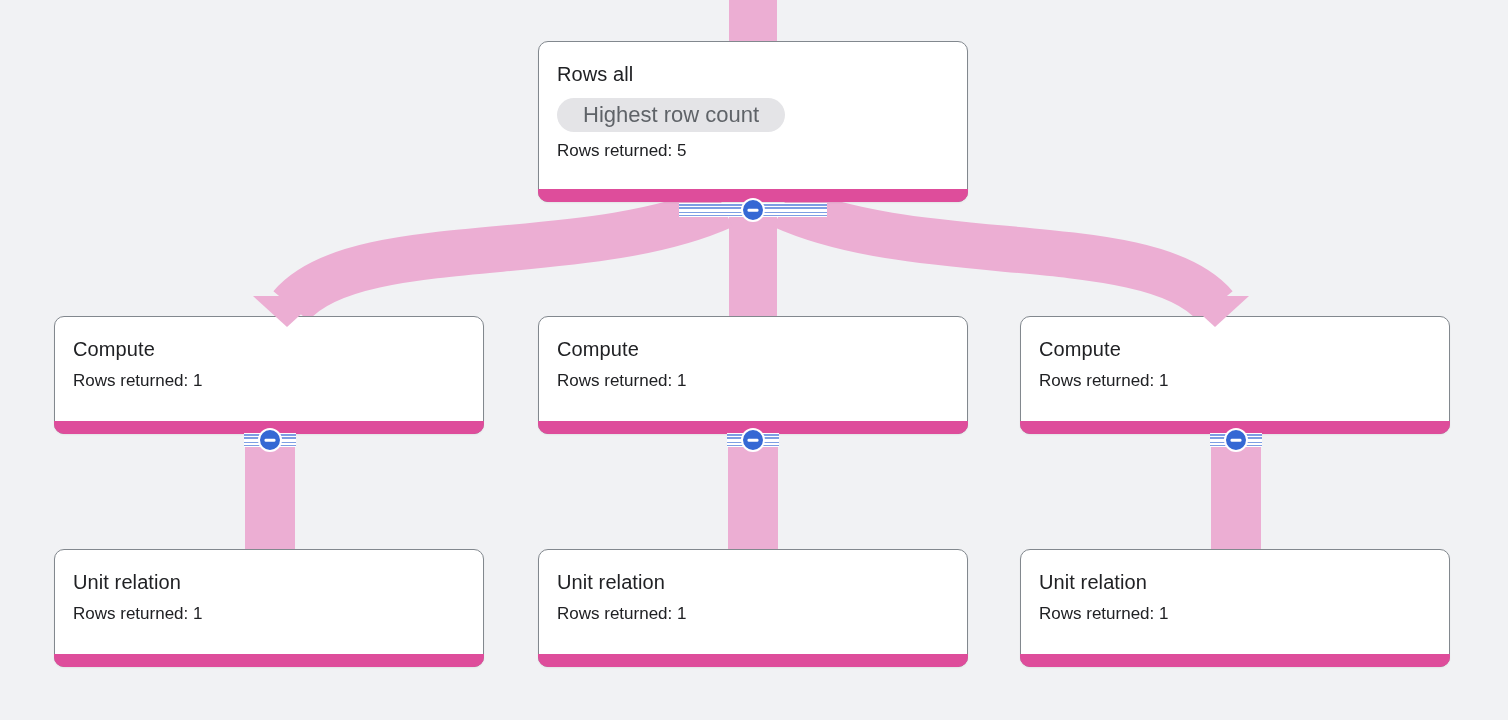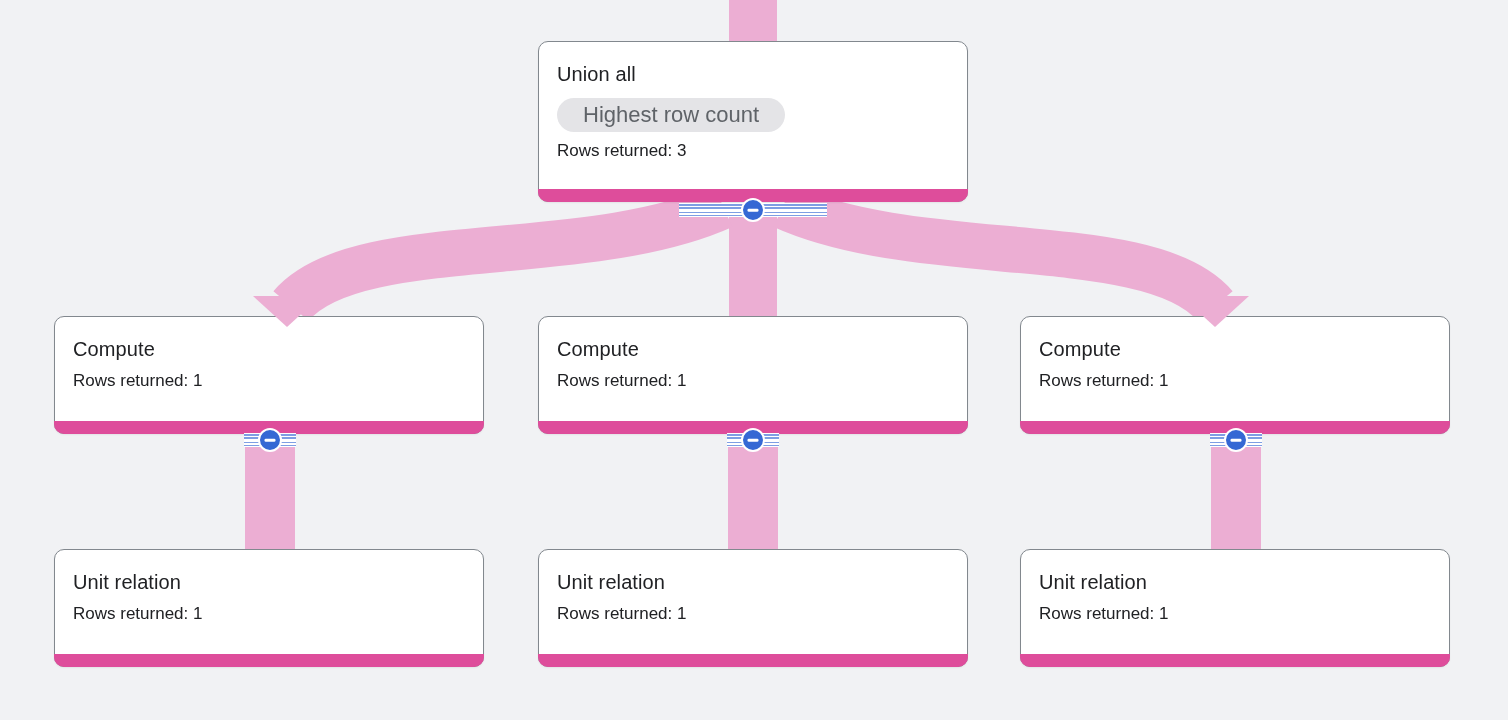--- a/index.html
+++ b/index.html
@@ -85,23 +85,23 @@
     <rect class="edge" x="729" y="0" width="48" height="44"></rect>
     <rect class="edge" x="729" y="203" width="48" height="117"></rect>
     <path class="edge-stroke" stroke-width="46" d="M 723 206 C 585 268 355 230 291 306"></path>
     <path class="edge-stroke" stroke-width="46" d="M 783 206 C 921 268 1151 230 1215 306"></path>
     <rect class="edge" x="245" y="438" width="50" height="114"></rect>
     <rect class="edge" x="728" y="438" width="50" height="114"></rect>
     <rect class="edge" x="1211" y="438" width="50" height="112"></rect>
   </svg>
 
   <div class="node" id="node-union">
-    <div class="node-title">Union all</div>
+    <div class="node-title">Rows all</div>
     <div><span class="badge">Highest row count</span></div>
-    <div class="node-rows">Rows returned: 3</div>
+    <div class="node-rows">Rows returned: 5</div>
     <div class="bar"></div>
   </div>
 
   <div class="node" id="node-compute-1">
     <div class="node-title">Compute</div>
     <div class="node-rows">Rows returned: 1</div>
     <div class="bar"></div>
   </div>
   <div class="node" id="node-compute-2">
     <div class="node-title">Compute</div>

